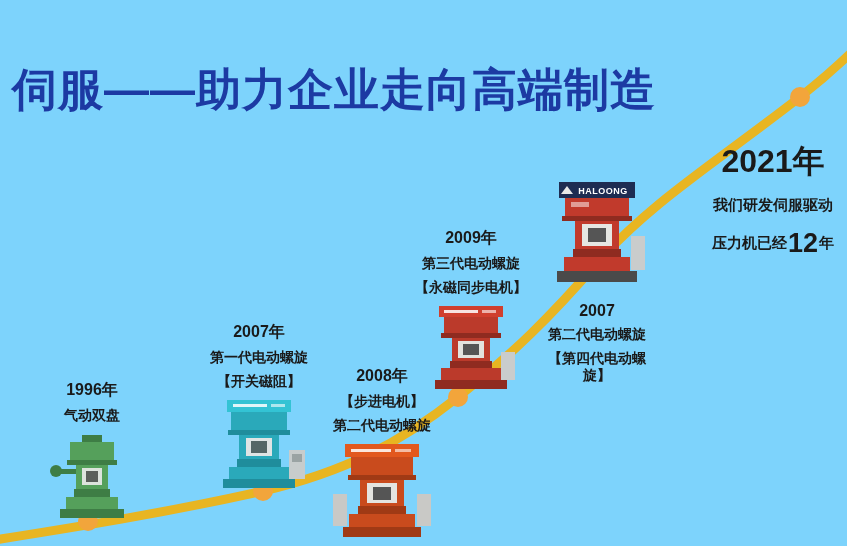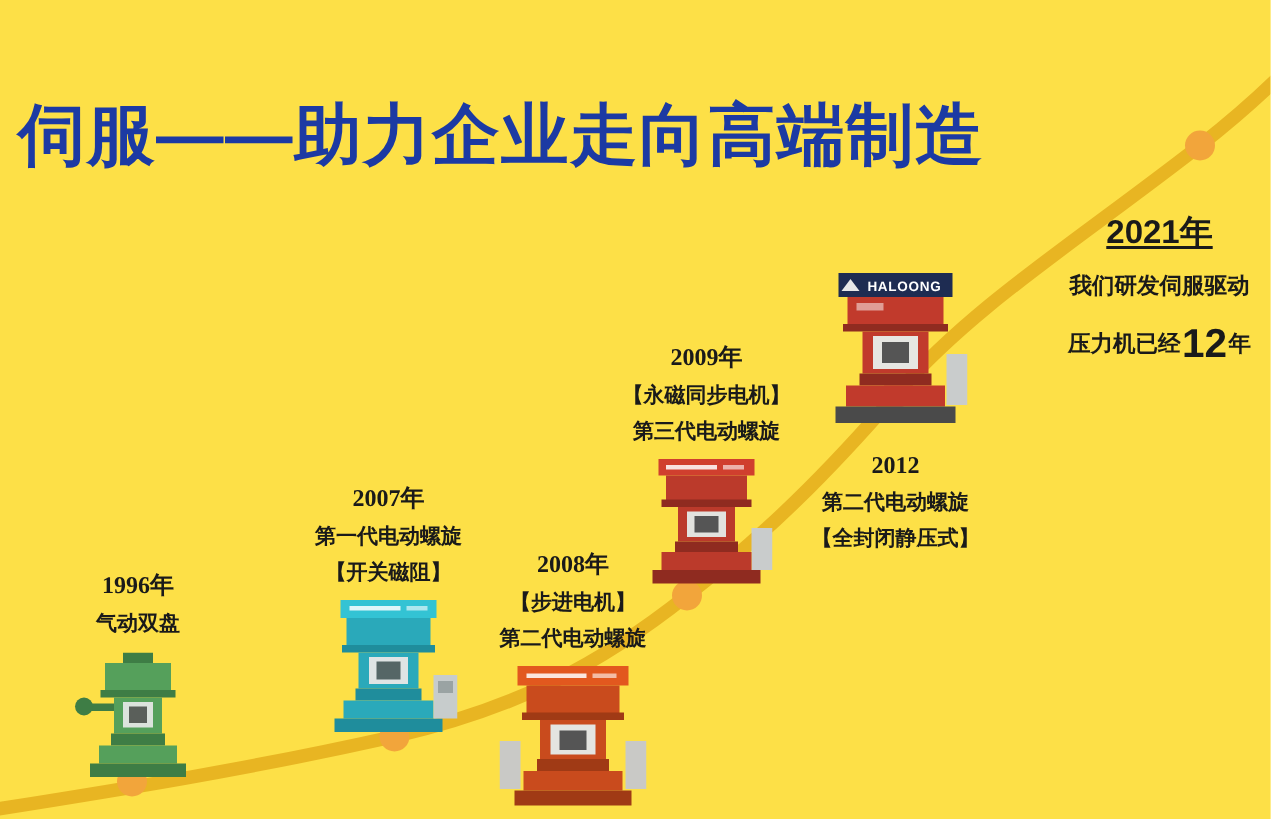--- a/index.html
+++ b/index.html
@@ -1,38 +1,38 @@
 <!DOCTYPE html>
 <html><head>
 <meta charset="utf-8">
 <style>
   html,body { margin:0; padding:0; }
   body { font-family:"Liberation Sans","DejaVu Sans",sans-serif; }
   .stage {
     position:relative; width:847px; height:546px;
-    background:#fde047; overflow:hidden;
+    background:#7dd3fc; overflow:hidden;
   }
   .curve-svg { position:absolute; left:0; top:0; z-index:1; }
   .title {
     position:absolute; left:12px; top:30px; z-index:3;
     font-size:45px; font-weight:900; color:#1c3aa3;
     letter-spacing:1px; white-space:nowrap;
   }
   .ms { position:absolute; z-index:2; text-align:center; color:#1a1a1a; }
-  .ms .year { font-size:16px; font-weight:700;font-family:Liberation Serif, serif; }
+  .ms .year { font-size:16px; font-weight:700; }
   .ms .line { font-size:14px; font-weight:700; margin-top:6px; line-height:1.25; }
   .machine { display:block; margin:10px auto 0 auto; }
   .ms-1996 { left:36px;  top:380px; width:112px; }
   .ms-2007 { left:200px; top:322px; width:118px; }
   .ms-2008 { left:320px; top:366px; width:124px; }
   .ms-2009 { left:410px; top:228px; width:122px; }
   .ms-2012 { left:536px; top:182px; width:122px; }
   .ms-2012 .machine { margin:0 auto 10px auto; }
   .ms-2021 { left:698px; top:140px; width:150px; }
-  .ms-2021 .year-big { font-size:22px; font-weight:800;text-decoration:underline; }
+  .ms-2021 .year-big { font-size:32px; font-weight:800; }
   .ms-2021 .line { font-size:15px; margin-top:12px;text-align:center; }
   .big-num { font-size:27px; font-weight:800; vertical-align:-4px; padding:0 1px;margin-top:45px; }
 </style>
 </head>
 <body>
 
 <div class="stage">
 
   <svg class="curve-svg" width="847" height="546" viewBox="0 0 847 546">
     <path d="M -12 541 C 70 528, 160 514, 263 491
@@ -104,22 +104,22 @@
       <rect x="0" y="50" width="14" height="32" fill="#c9c9c6"></rect>
       <rect x="84" y="50" width="14" height="32" fill="#c9c9c6"></rect>
       <rect x="25" y="62" width="48" height="8" fill="#a03a15"></rect>
       <rect x="16" y="70" width="66" height="13" fill="#c94b1d"></rect>
       <rect x="10" y="83" width="78" height="10" fill="#a03a15"></rect>
     </svg>
   </div>
 
   <div class="ms ms-2009">
     <div class="year">2009年</div>
+    <div class="line">第三代电动螺旋</div>
     <div class="line">【永磁同步电机】</div>
-    <div class="line">第三代电动螺旋</div>
     <svg class="machine" width="88" height="86" viewBox="0 0 88 86">
       <rect x="12" y="0" width="64" height="11" fill="#d03f2e"></rect>
       <rect x="17" y="4" width="34" height="3" fill="#ffffff" opacity="0.85"></rect>
       <rect x="55" y="4" width="14" height="3" fill="#ffffff" opacity="0.6"></rect>
       <rect x="17" y="11" width="54" height="18" fill="#bb3a2b"></rect>
       <rect x="14" y="27" width="60" height="5" fill="#8f2b20"></rect>
       <rect x="25" y="32" width="38" height="23" fill="#bb3a2b"></rect>
       <rect x="31" y="35" width="26" height="17" fill="#e2e2de"></rect>
       <rect x="36" y="38" width="16" height="11" fill="#555555"></rect>
       <rect x="74" y="46" width="14" height="28" fill="#c9cccc"></rect>
@@ -138,23 +138,23 @@
       <rect x="22" y="20" width="18" height="5" fill="#ffffff" opacity="0.5"></rect>
       <rect x="13" y="34" width="70" height="5" fill="#8f2b20"></rect>
       <rect x="26" y="39" width="44" height="28" fill="#c13a2c"></rect>
       <rect x="33" y="42" width="30" height="22" fill="#e6e6e2"></rect>
       <rect x="39" y="46" width="18" height="14" fill="#555555"></rect>
       <rect x="82" y="54" width="14" height="34" fill="#c9cccc"></rect>
       <rect x="24" y="67" width="48" height="8" fill="#8f2b20"></rect>
       <rect x="15" y="75" width="66" height="14" fill="#c13a2c"></rect>
       <rect x="8" y="89" width="80" height="11" fill="#4a4a4a"></rect>
     </svg>
-    <div class="year">2012</div>
+    <div class="year">2007</div>
     <div class="line">第二代电动螺旋</div>
-    <div class="line">【全封闭静压式】</div>
+    <div class="line">【第四代电动螺旋】</div>
   </div>
 
   <div class="ms ms-2021">
     <div class="year-big">2021年</div>
     <div class="line">我们研发伺服驱动</div>
     <div class="line">
       <span>压力机已经</span><span class="big-num">12</span><span>年</span>
     </div>
   </div>
 

